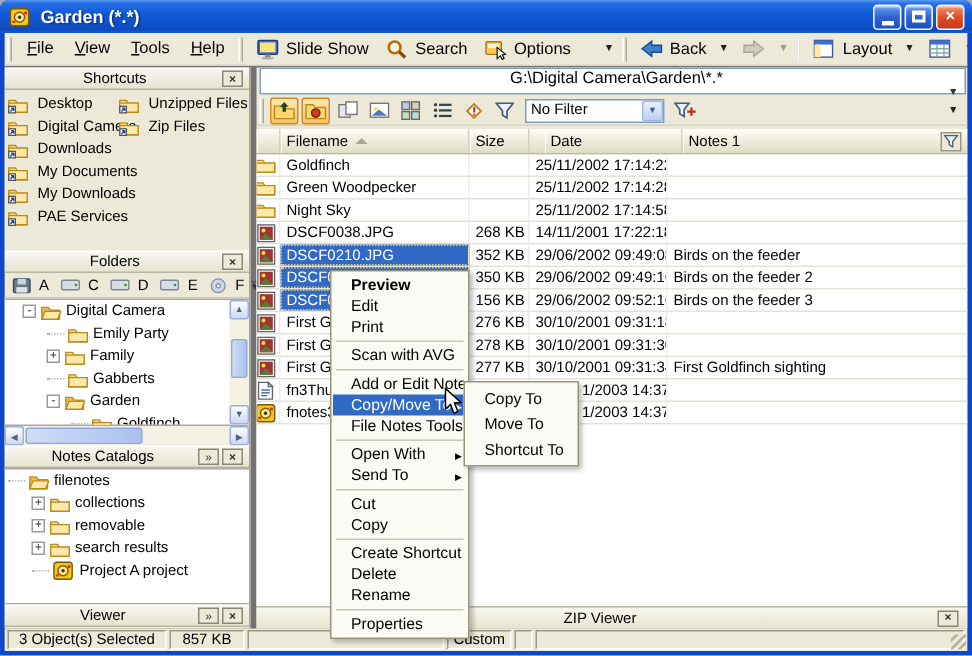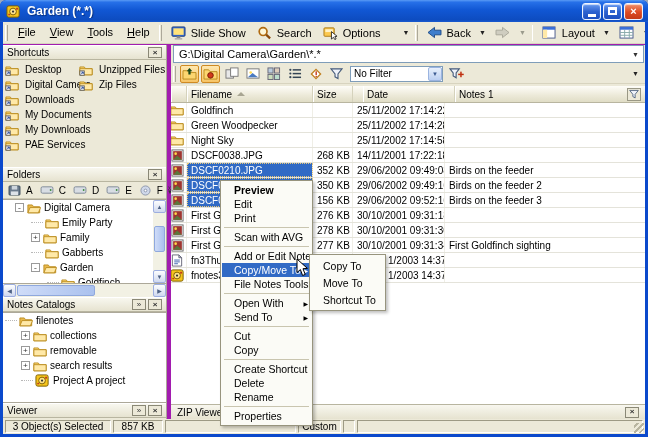--- a/index.html
+++ b/index.html
@@ -12,21 +12,21 @@
             border-radius:6px 6px 0 0;}
   .title-text{color:#fff;font-weight:bold;font-size:12px;margin-left:5px;flex:1;text-shadow:1px 1px 1px #08307e;
               white-space:nowrap;overflow:hidden;}
   .cap-btn{width:19px;height:17px;margin-left:2px;border-radius:3px;border:1px solid #eef4ff;display:flex;align-items:center;
            justify-content:center;color:#fff;font-size:11px;font-weight:bold;line-height:1;
            background:linear-gradient(180deg,#6a9cf2 0%,#2e63d0 50%,#1c4fc0 100%);box-shadow:inset 0 1px 1px rgba(255,255,255,.7);}
   .cap-btn.close{background:linear-gradient(180deg,#f0926e 0%,#dd4a22 55%,#c43a18 100%);}
   .cap-glyph-min{display:block;width:8px;height:3px;background:#fff;margin-top:8px;}
   .cap-glyph-max{display:block;width:9px;height:8px;border:2px solid #fff;border-top-width:3px;}
   
-  .content{position:absolute;left:3px;top:22px;right:3px;bottom:3px;background:#a21caf;overflow:hidden;}
+  .content{position:absolute;left:3px;top:22px;right:3px;bottom:3px;background:#737373;overflow:hidden;text-align:center;}
   
   .toprow{position:absolute;left:0;top:0;right:0;height:22px;display:flex;align-items:stretch;
           border-bottom:1px solid #d8d4bf;background:#ece9d8;}
   .band{display:flex;align-items:center;}
   .grip{width:3px;height:16px;margin:3px 3px 3px 2px;border-left:1px solid #fff;border-right:1px solid #aca899;}
   .menu-item{padding:3px 7px 4px;font-size:11px;white-space:nowrap;}
   .menu-item u{text-decoration:underline;}
   .tbtn{display:flex;align-items:center;gap:4px;padding:2px 5px;font-size:11px;white-space:nowrap;}
   .dd{font-size:7px;color:#222;padding:0 3px;align-self:center;}
   .dd.dis{color:#9a9a8c;}
@@ -55,21 +55,21 @@
   .ticon{margin-right:3px;flex:0 0 auto;display:inline-flex;}
   
   .vsb{position:absolute;top:0;bottom:0;right:0;width:13px;background:#f2f1e4;}
   .hsb{position:absolute;left:0;right:0;height:13px;background:#f2f1e4;}
   .sb-btn{position:absolute;width:13px;height:13px;background:linear-gradient(180deg,#fdfefe,#cfd8ef);border:1px solid #9daee0;
           border-radius:2px;color:#4d6185;font-size:6px;display:flex;align-items:center;justify-content:center;}
   .sb-thumb{position:absolute;background:linear-gradient(90deg,#cfdcf8,#aac1ee);border:1px solid #8fa8dd;border-radius:2px;}
   
   #main{position:absolute;left:168px;top:23px;right:0;bottom:15px;background:#ece9d8;}
   #addr{position:absolute;left:2px;top:0;right:1px;height:18px;background:#fff;border:1px solid #7f9db9;
-        display:flex;align-items:center;padding-left:5px;font-size:11px;}
+        display:flex;align-items:center;padding-left:5px;font-size:11px;flex-direction:column;}
   #addr .addr-dd{margin-left:auto;width:15px;height:100%;display:flex;align-items:center;justify-content:center;font-size:7px;color:#333;}
   #tb2{position:absolute;left:0;top:19px;right:0;height:20px;display:flex;align-items:center;border-bottom:1px solid #d8d4bf;}
   .t2btn{width:19px;height:18px;display:flex;align-items:center;justify-content:center;margin:0 1px;flex:0 0 auto;}
   .t2btn.on{background:linear-gradient(180deg,#ffe8b0,#f7c465);border:1px solid #cf8a23;border-radius:2px;}
   .combo{width:93px;height:16px;background:#fff;border:1px solid #7f9db9;display:flex;align-items:center;font-size:10px;
          padding-left:3px;margin:0 3px;}
   .combo .cb-arrow{margin-left:auto;width:14px;height:14px;background:linear-gradient(180deg,#e8f0fc,#bcd0f2);
          border:1px solid #9bb4e0;border-radius:2px;font-size:6px;color:#3a5a90;display:flex;align-items:center;justify-content:center;}
   
   #lhead{position:absolute;left:0;top:41px;right:0;height:17px;display:flex;

